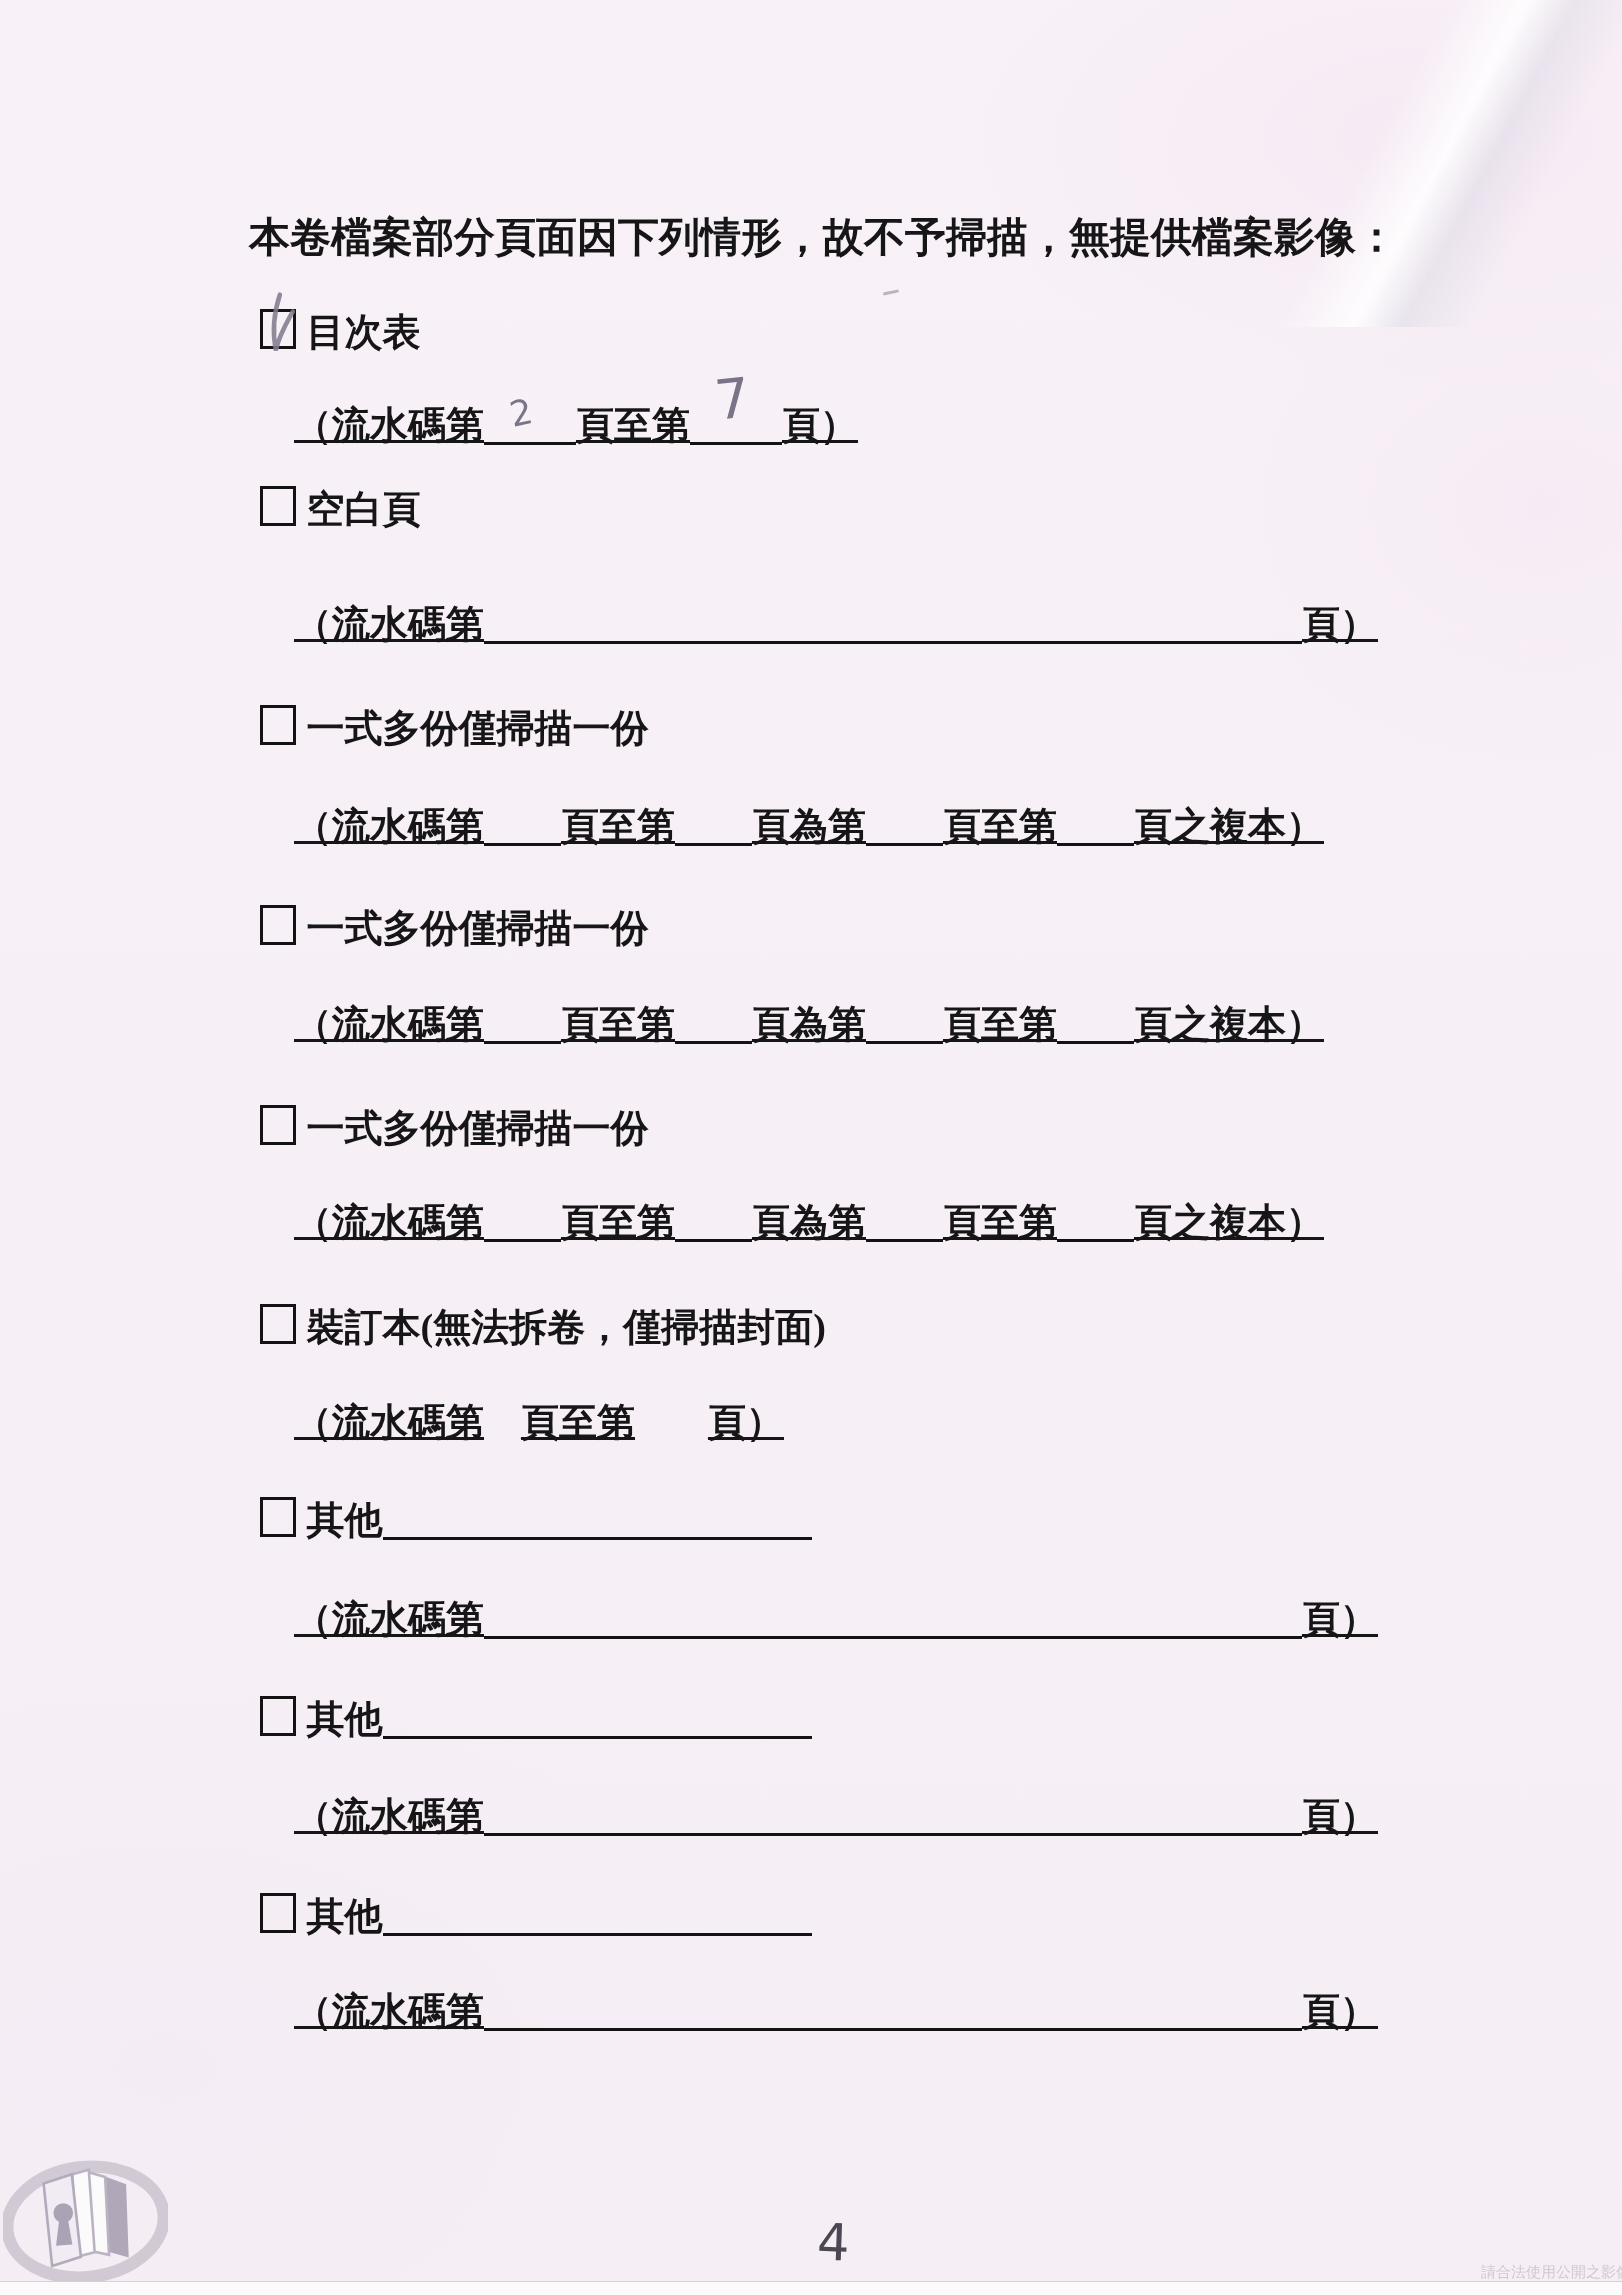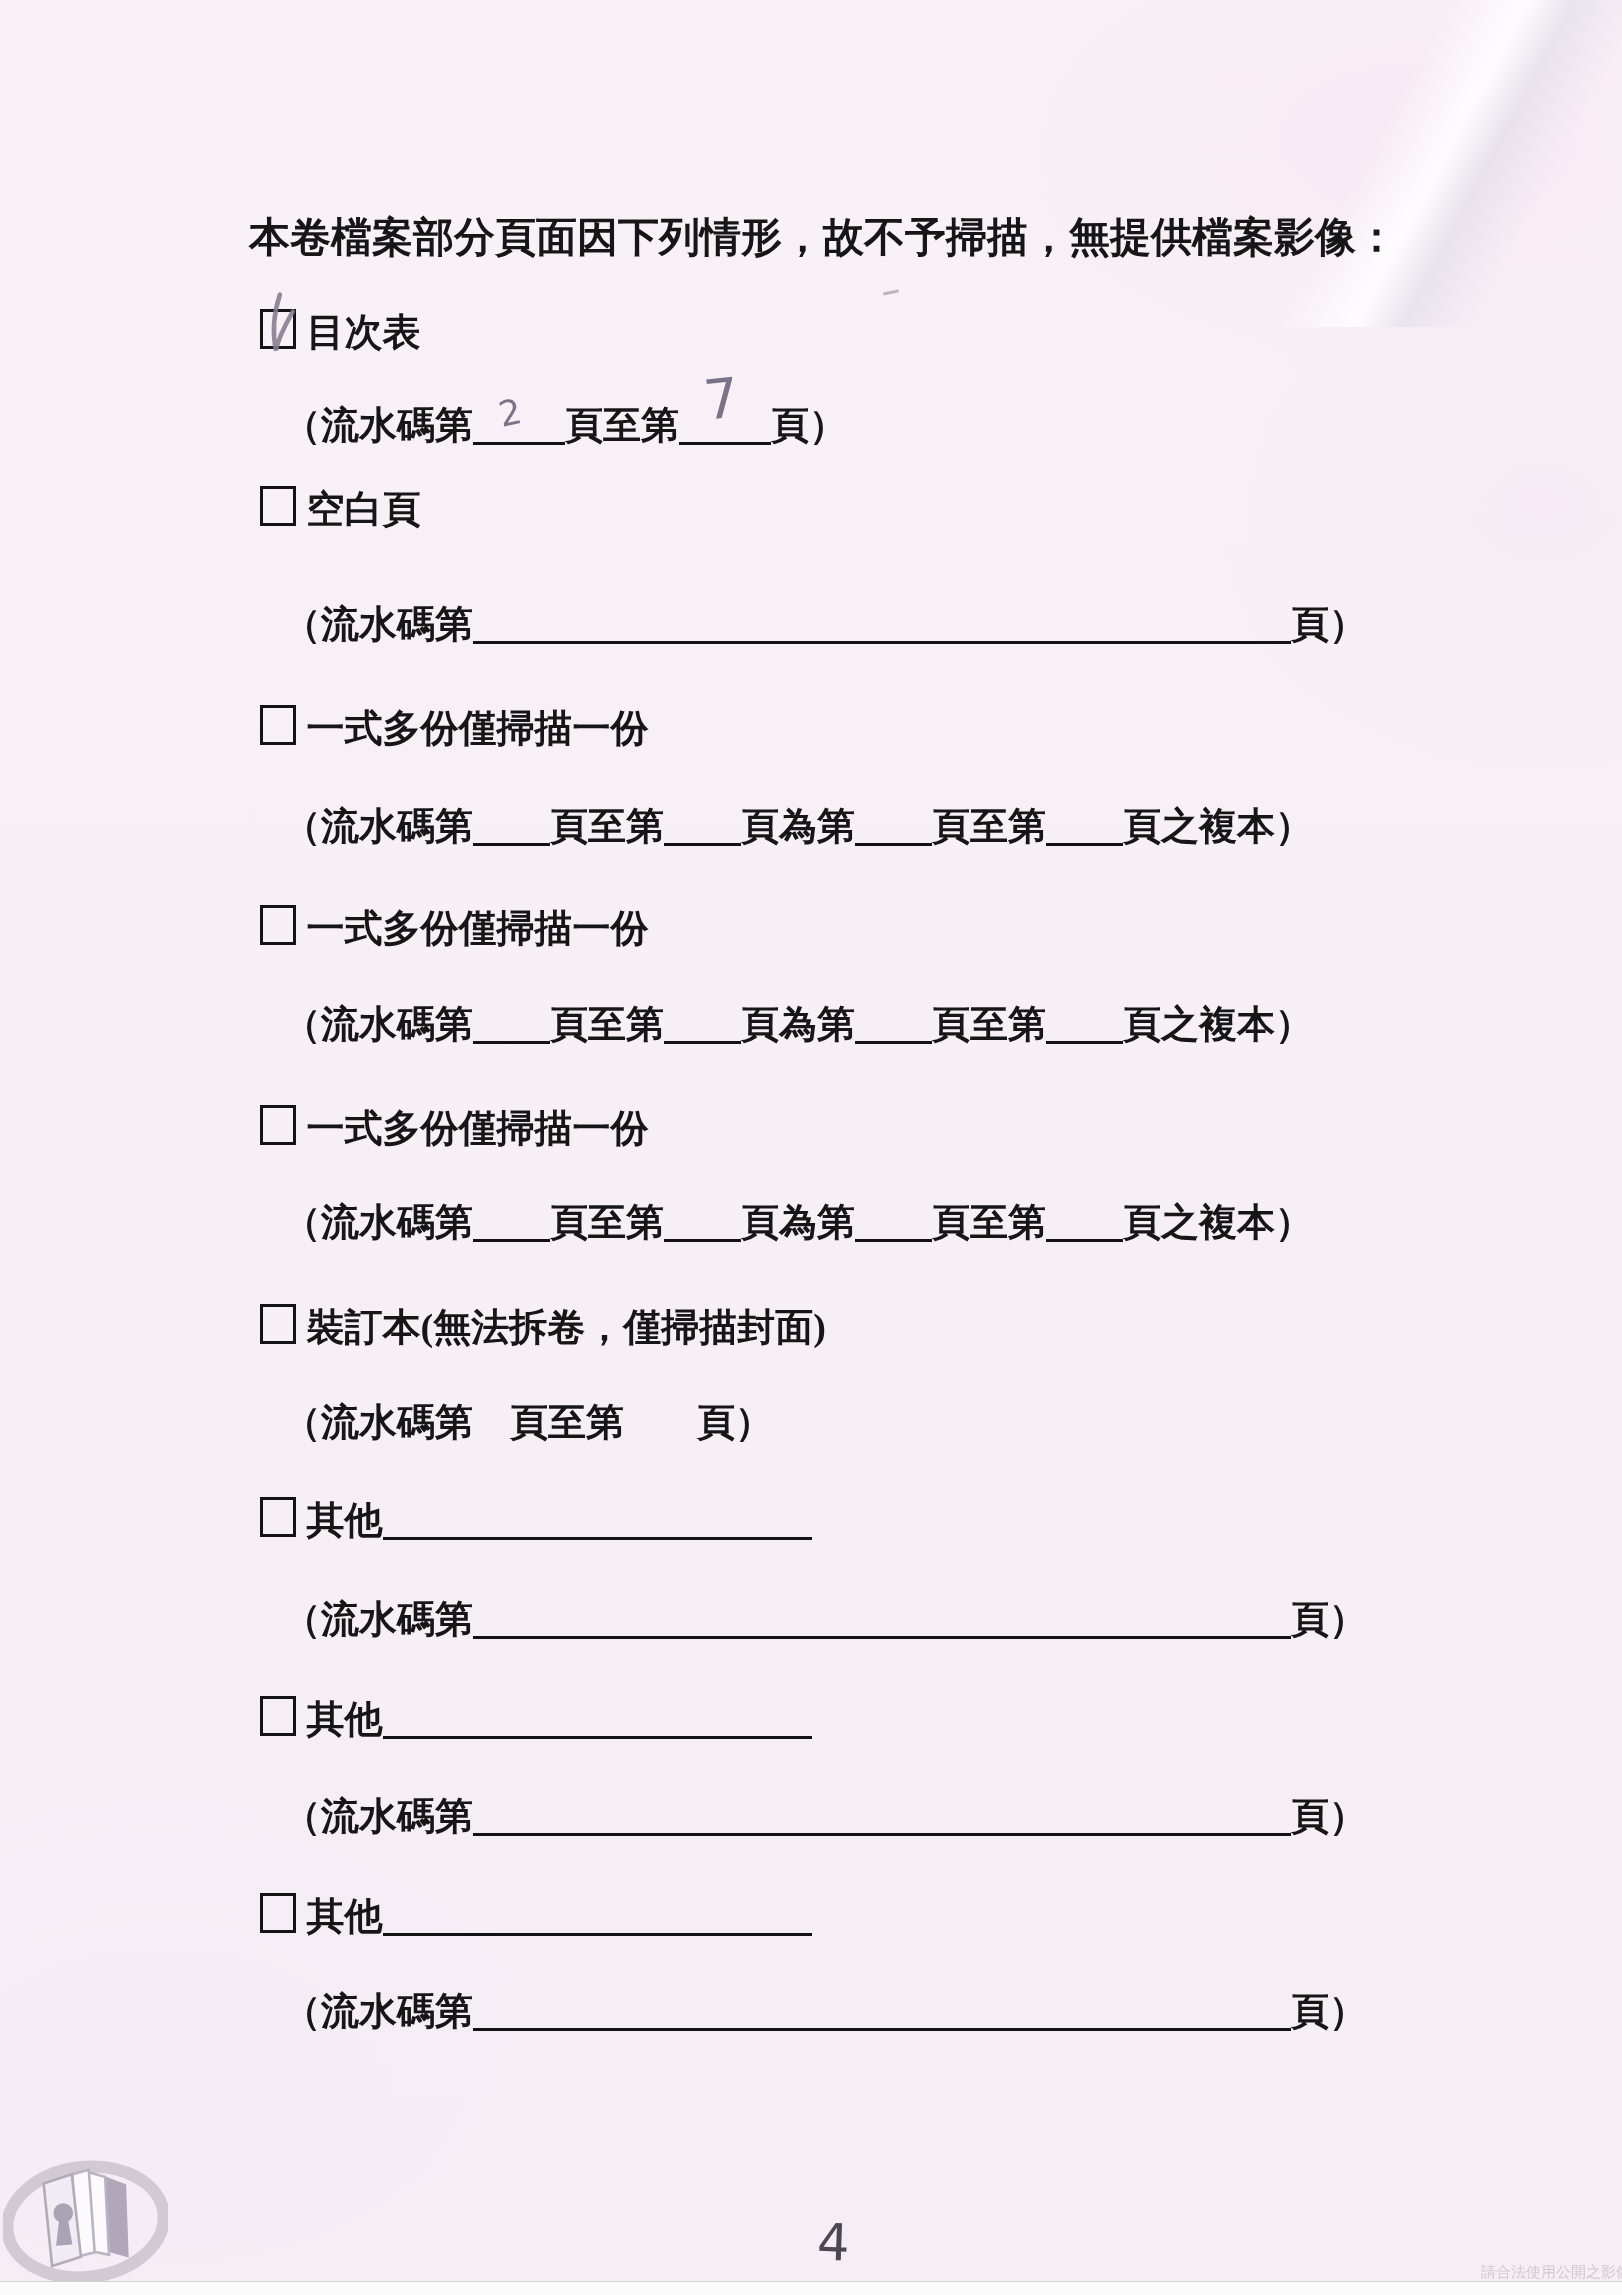--- a/index.html
+++ b/index.html
@@ -18,21 +18,21 @@
     background:linear-gradient(118deg, rgba(255,255,255,0) 36%, rgba(255,255,255,.85) 50%, rgba(198,202,216,.28) 59%, rgba(255,255,255,0) 72%);
   }
   .title{
     position:absolute;left:249px;white-space:nowrap;
     font-size:41px;font-weight:700;line-height:1.2;
   }
   .row{
     position:absolute;left:252px;white-space:nowrap;
     font-size:38px;font-weight:600;line-height:1.2;padding-left:8px;
   }
-  .range{left:275px;}
+  .range{left:286px;text-decoration:underline;}
   .cb{
     display:inline-block;width:30px;height:34px;border:3.3px solid #131313;
     margin-right:10.5px;vertical-align:-3.9px;position:relative;background:transparent;
   }
   .tick{position:absolute;left:0px;top:-19.6px;width:35px;height:65px;overflow:visible;}
   .blank{
     display:inline-block;border-bottom:3.9px solid #131313;height:10.5px;
     position:relative;vertical-align:-6.5px;
   }
   .b-short{width:92px;}

